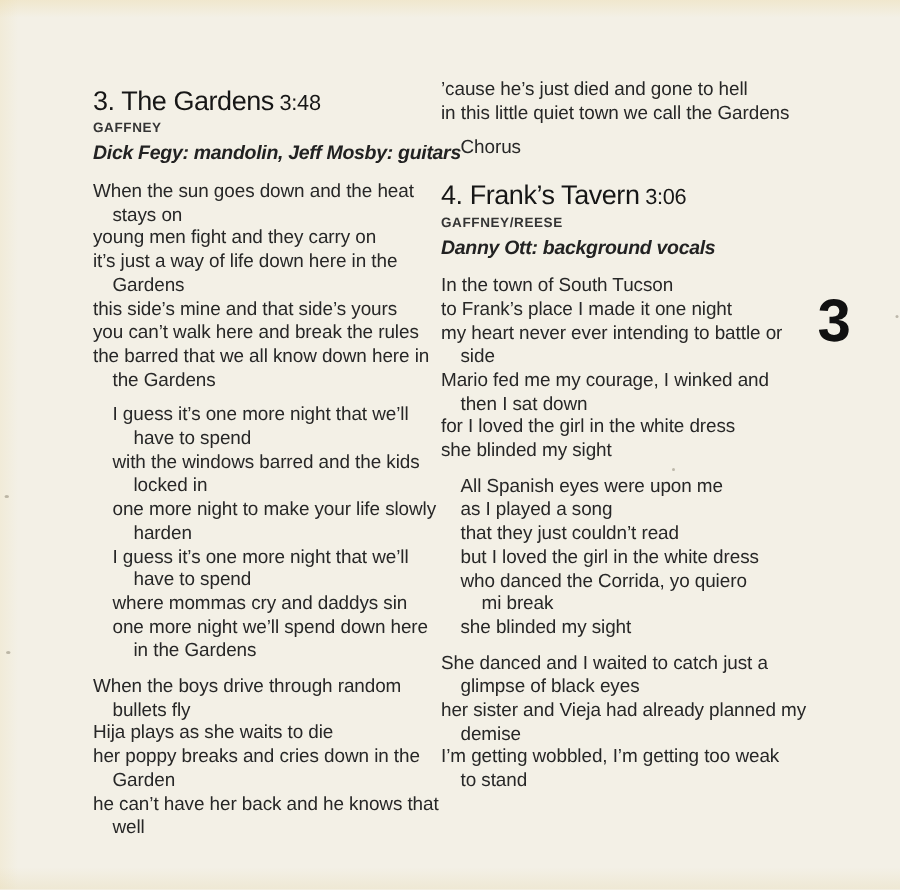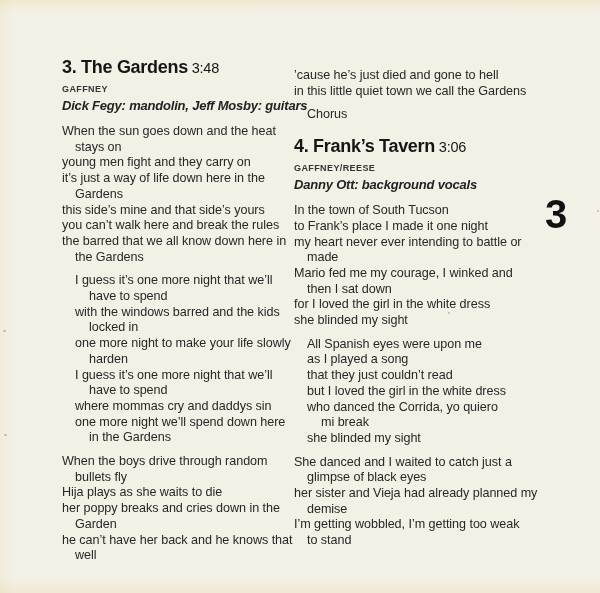--- a/index.html
+++ b/index.html
@@ -18,41 +18,40 @@
       linear-gradient(90deg, rgba(235,220,175,0.25) 0%, rgba(235,220,175,0.0) 2%),
       #f3f0e6;
     font-family: "Liberation Sans", "DejaVu Sans", sans-serif;
     color: #2b2b2b;
   }
   .column {
     position: absolute;
     top: 57px;
   }
   .column.left  { left: 62px;  width: 236px; }
-  .column.right { left: 294px; top: 68px; width: 262px; }
+  .column.right { left: 294px; top: 52px; width: 262px; }
 
   .heading {
     margin-top: 13px;
     line-height: 21px;
     white-space: nowrap;
     color: #161616;
   }
   .column > .heading:first-child { margin-top: 0; }
   .song-title {
     font-size: 18px;
-    font-weight: 700;
+    font-weight: 400;
     letter-spacing: -0.3px;
   }
   .song-duration {
     font-size: 14.5px;
     font-weight: 400;
     letter-spacing: -0.2px;
   }
   .writer {
-    margin-top: 5px;
     font-size: 9px;
     font-weight: 700;
     letter-spacing: 0.4px;
     color: #343434;
     line-height: 11px;
     white-space: nowrap;
   }
   .credit {
     margin-top: 3px;
     font-size: 13px;
@@ -147,21 +146,21 @@
       <div class="stanza">
         <div class="line indent-1">Chorus</div>
       </div>
       <div class="heading"><span class="song-title">4. Frank’s Tavern</span><span class="song-duration"> 3:06</span></div>
       <div class="writer">GAFFNEY/REESE</div>
       <div class="credit">Danny Ott: background vocals</div>
       <div class="stanza">
         <div class="line indent-0">In the town of South Tucson</div>
         <div class="line indent-0">to Frank’s place I made it one night</div>
         <div class="line indent-0">my heart never ever intending to battle or</div>
-        <div class="line indent-1">made</div>
+        <div class="line indent-1">side</div>
         <div class="line indent-0">Mario fed me my courage, I winked and</div>
         <div class="line indent-1">then I sat down</div>
         <div class="line indent-0">for I loved the girl in the white dress</div>
         <div class="line indent-0">she blinded my sight</div>
       </div>
       <div class="stanza">
         <div class="line indent-1">All Spanish eyes were upon me</div>
         <div class="line indent-1">as I played a song</div>
         <div class="line indent-1">that they just couldn’t read</div>
         <div class="line indent-1">but I loved the girl in the white dress</div>

